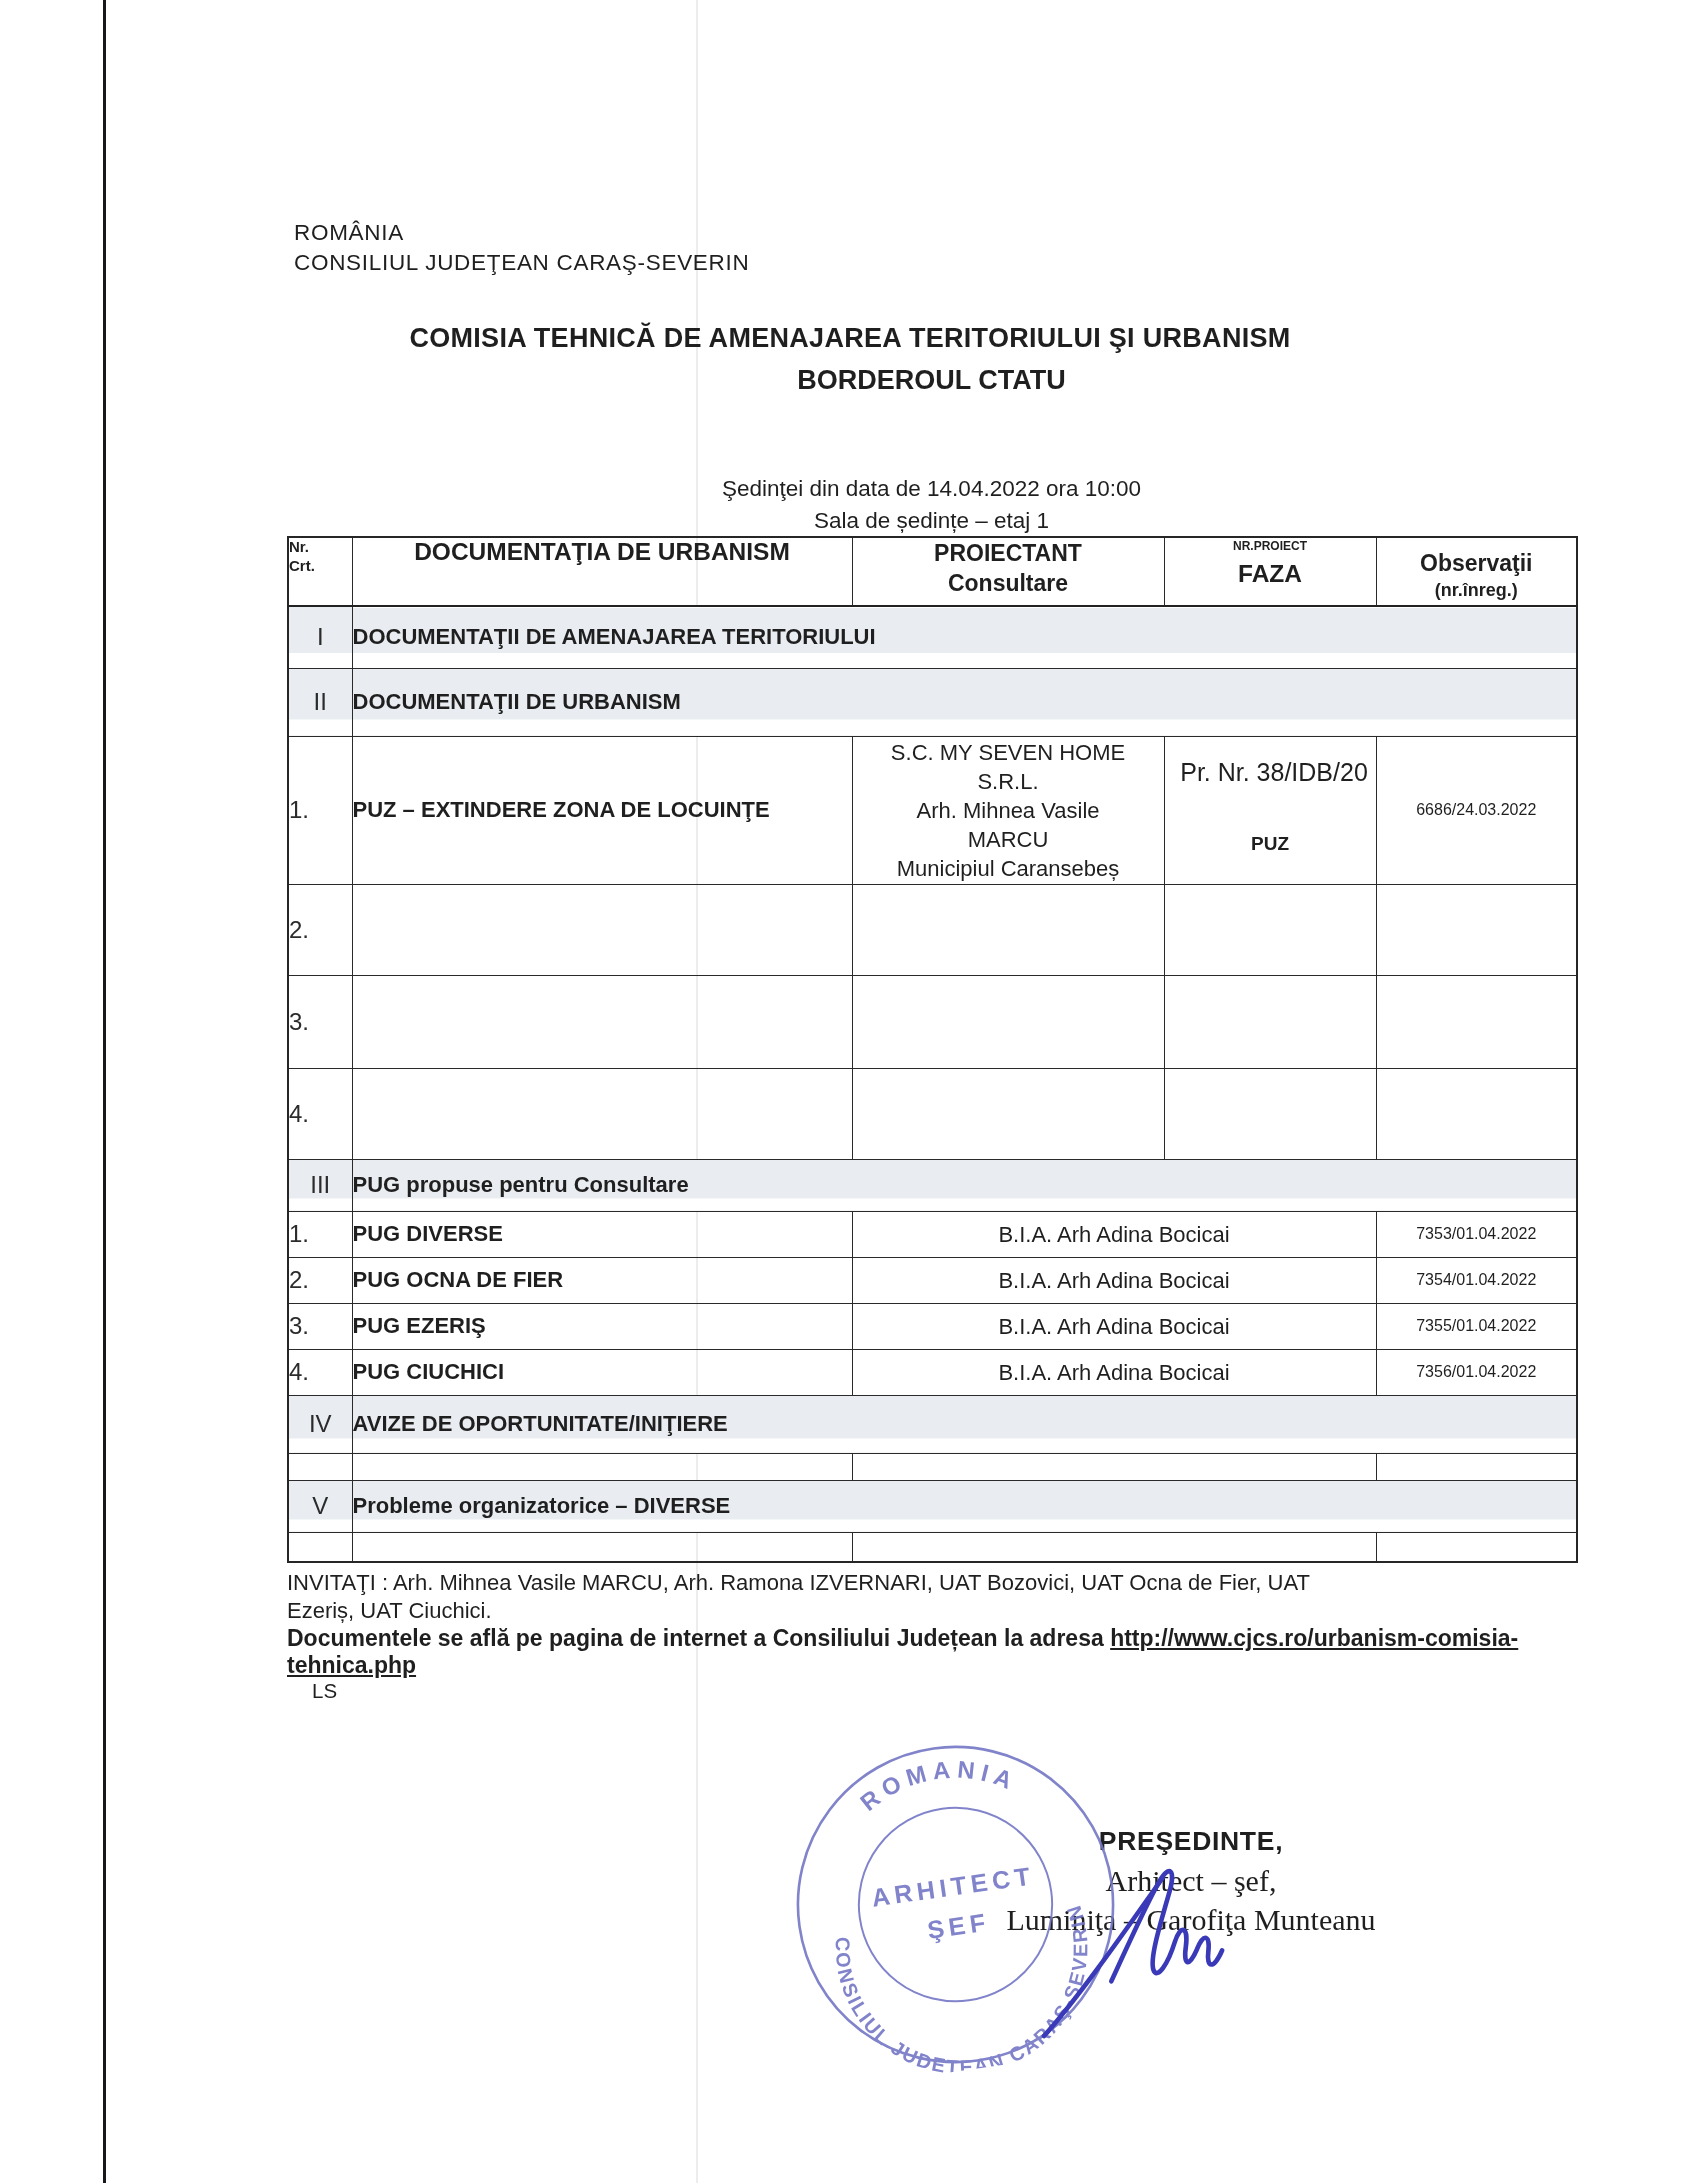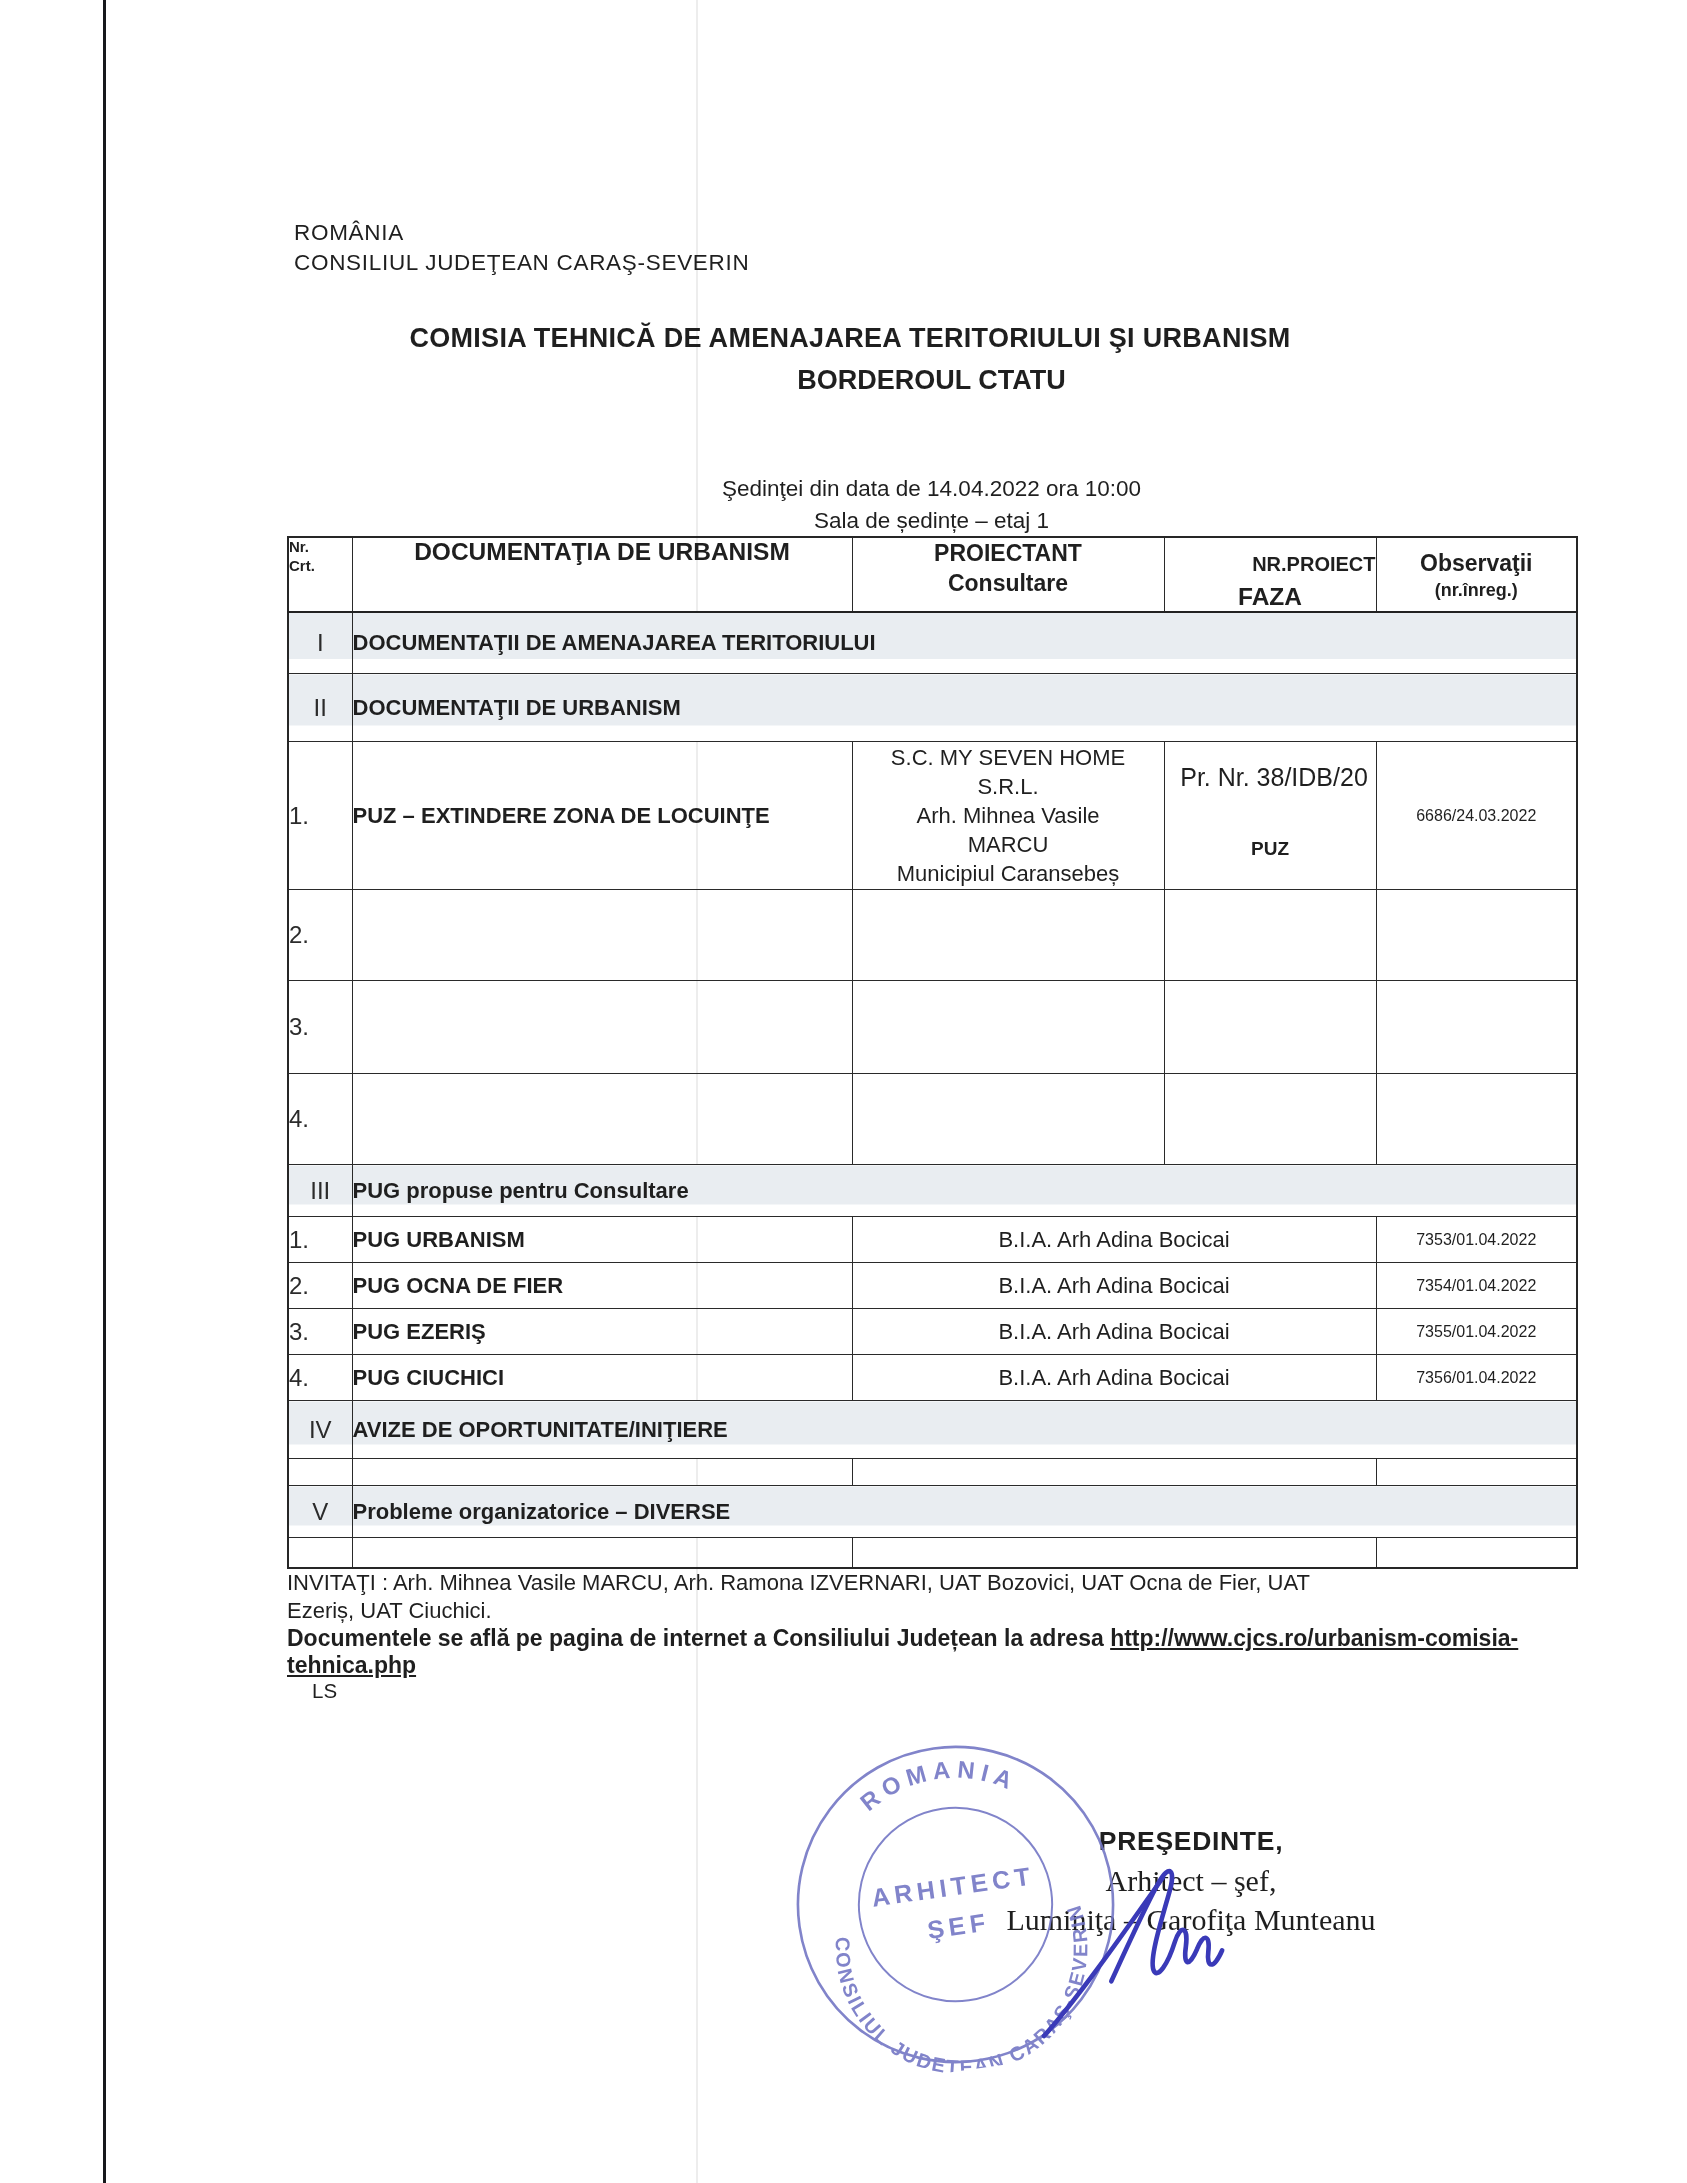--- a/index.html
+++ b/index.html
@@ -20,21 +20,21 @@
   .session{font-size:22.5px;line-height:32px;}
 
   
   table.doc{position:absolute;left:287px;top:536px;width:1289px;border-collapse:collapse;
             table-layout:fixed;border:2px solid #262626;}
   table.doc td{border:1.3px solid #2a2a2a;overflow:hidden;vertical-align:middle;padding:0;}
   tr.hdr td{border-bottom:2.6px solid #222;vertical-align:top;}
   .nrcrt{font-size:15px;font-weight:bold;line-height:18.5px;padding-left:6.6px;padding-top:22.5px;}
   .h-doc{font-size:24.5px;font-weight:bold;text-align:center;padding-top:9.3px;}
   .h-proi{font-size:23px;font-weight:bold;text-align:center;padding-top:9.3px;line-height:30px;}
-  .h-nrp{font-size:20px;font-weight:bold;text-align:right;padding-top:15px;}
+  .h-nrp{font-size:12px;font-weight:bold;text-align:center;padding-top:1px;}
   .h-faza{font-size:24.5px;font-weight:bold;text-align:center;padding-top:6.6px;}
   .h-obs{font-size:23px;font-weight:bold;text-align:center;padding-top:12px;}
   .h-obs2{font-size:18px;font-weight:bold;text-align:center;padding-top:2.6px;}
 
   tr.sec td{background:linear-gradient(#e9edf1 0%,#e9edf1 76%,#ffffff 76%);}
   .roman{font-size:24px;text-align:center;color:#2b2b2b;}
   .sec-label{font-size:22px;font-weight:bold;padding-left:14.6px;}
   .num{font-size:24px;text-align:left;padding-left:10.6px;color:#2b2b2b;}
   .doc-cell{font-size:22px;font-weight:bold;padding-left:14.6px;}
   .proi-cell{font-size:22px;text-align:center;line-height:29px;}
@@ -160,21 +160,21 @@
       <td></td>
     </tr>
 
     <tr class="sec" style="height:52px">
       <td class="roman">III</td>
       <td class="sec-label" colspan="4">PUG propuse pentru Consultare</td>
     </tr>
 
     <tr style="height:46px">
       <td class="num">1.</td>
-      <td class="doc-cell">PUG URBANISM</td>
+      <td class="doc-cell">PUG DIVERSE</td>
       <td class="proi-cell" colspan="2">B.I.A. Arh Adina Bocicai</td>
       <td class="obs-cell">7353/01.04.2022</td>
     </tr>
 
     <tr style="height:46px">
       <td class="num">2.</td>
       <td class="doc-cell">PUG OCNA DE FIER</td>
       <td class="proi-cell" colspan="2">B.I.A. Arh Adina Bocicai</td>
       <td class="obs-cell">7354/01.04.2022</td>
     </tr>

